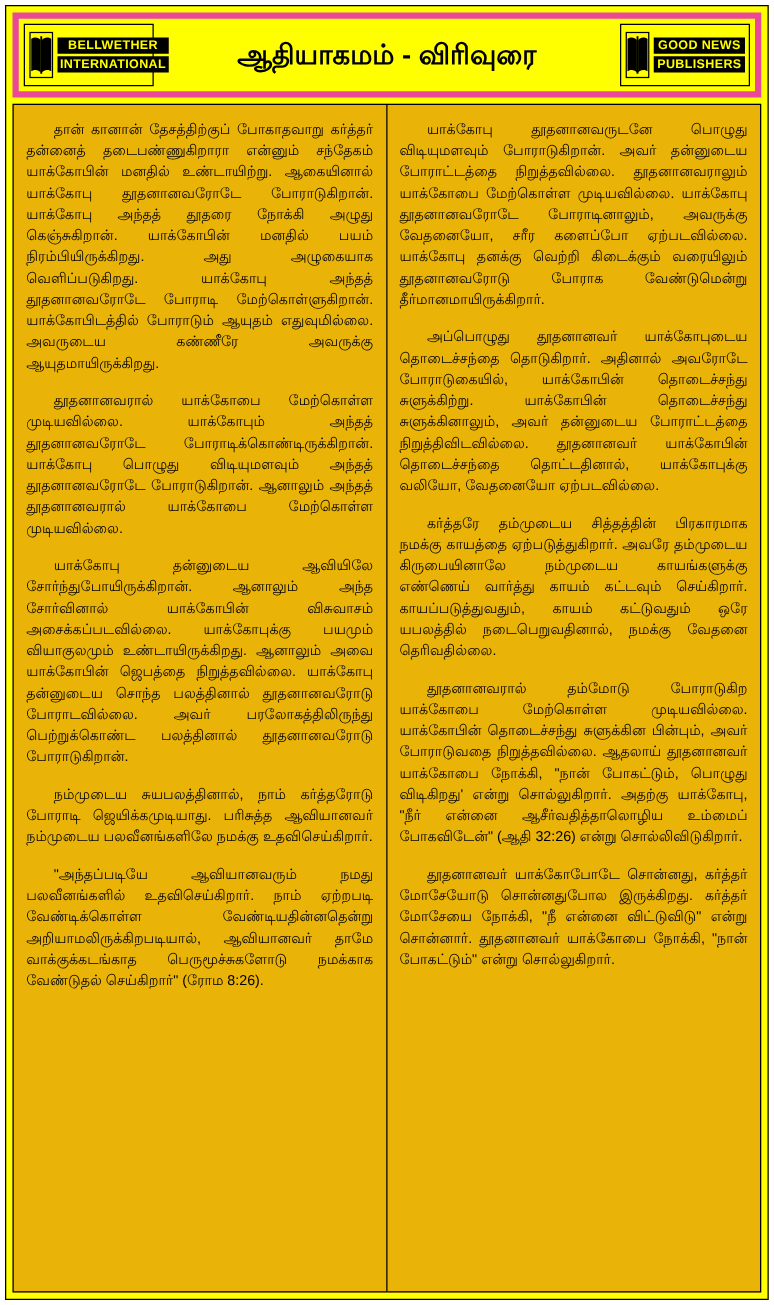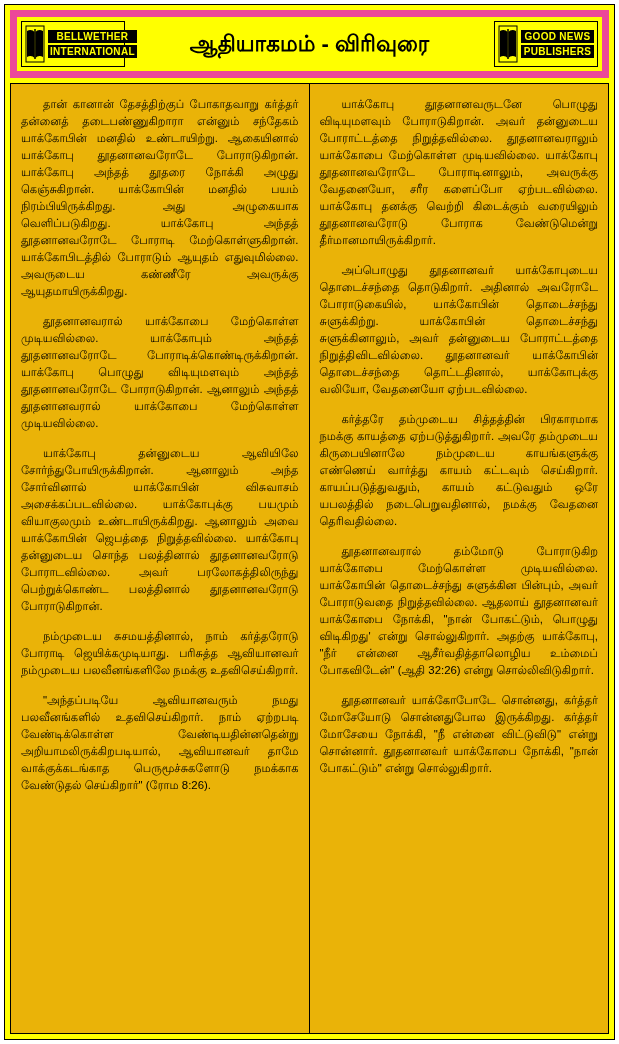--- a/index.html
+++ b/index.html
@@ -25,21 +25,21 @@
     border: 1px solid #000;
     background: #ffff00;
     display: flex;
     flex-direction: column;
     padding: 5px;
   }
   
   .header {
     display: flex;
     align-items: stretch;
-    border: 7px solid #ec4899;
+    border: 5px solid #ec4899;
     background: #ffff00;
     height: 68px;
     box-sizing: border-box;
   }
   .logo-box {
     width: 104px;
     box-sizing: border-box;
     border: 1px solid #000;
     background: #ffff00;
     margin: 4px;
@@ -174,21 +174,21 @@
       </div>
 
     </div>
 
     <div class="body-area">
 
       <div class="column col-left">
         <p class="para">தான் கானான் தேசத்திற்குப் போகாதவாறு கர்த்தர் தன்னைத் தடைபண்ணுகிறாரா என்னும் சந்தேகம் யாக்கோபின் மனதில் உண்டாயிற்று. ஆகையினால் யாக்கோபு தூதனானவரோடே போராடுகிறான். யாக்கோபு அந்தத் தூதரை நோக்கி அழுது கெஞ்சுகிறான். யாக்கோபின் மனதில் பயம் நிரம்பியிருக்கிறது. அது அழுகையாக வெளிப்படுகிறது. யாக்கோபு அந்தத் தூதனானவரோடே போராடி மேற்கொள்ளுகிறான். யாக்கோபிடத்தில் போராடும் ஆயுதம் எதுவுமில்லை. அவருடைய கண்ணீரே அவருக்கு ஆயுதமாயிருக்கிறது.</p>
         <p class="para">தூதனானவரால் யாக்கோபை மேற்கொள்ள முடியவில்லை. யாக்கோபும் அந்தத் தூதனானவரோடே போராடிக்கொண்டிருக்கிறான். யாக்கோபு பொழுது விடியுமளவும் அந்தத் தூதனானவரோடே போராடுகிறான். ஆனாலும் அந்தத் தூதனானவரால் யாக்கோபை மேற்கொள்ள முடியவில்லை.</p>
         <p class="para">யாக்கோபு தன்னுடைய ஆவியிலே சோர்ந்துபோயிருக்கிறான். ஆனாலும் அந்த சோர்வினால் யாக்கோபின் விசுவாசம் அசைக்கப்படவில்லை. யாக்கோபுக்கு பயமும் வியாகுலமும் உண்டாயிருக்கிறது. ஆனாலும் அவை யாக்கோபின் ஜெபத்தை நிறுத்தவில்லை. யாக்கோபு தன்னுடைய சொந்த பலத்தினால் தூதனானவரோடு போராடவில்லை. அவர் பரலோகத்திலிருந்து பெற்றுக்கொண்ட பலத்தினால் தூதனானவரோடு போராடுகிறான்.</p>
-        <p class="para">நம்முடைய சுசமயத்தினால், நாம் கர்த்தரோடு போராடி ஜெயிக்கமுடியாது. பரிசுத்த ஆவியானவர் நம்முடைய பலவீனங்களிலே நமக்கு உதவிசெய்கிறார்.</p>
+        <p class="para">நம்முடைய சுயபலத்தினால், நாம் கர்த்தரோடு போராடி ஜெயிக்கமுடியாது. பரிசுத்த ஆவியானவர் நம்முடைய பலவீனங்களிலே நமக்கு உதவிசெய்கிறார்.</p>
         <p class="para">"அந்தப்படியே ஆவியானவரும் நமது பலவீனங்களில் உதவிசெய்கிறார். நாம் ஏற்றபடி வேண்டிக்கொள்ள வேண்டியதின்னதென்று அறியாமலிருக்கிறபடியால், ஆவியானவர் தாமே வாக்குக்கடங்காத பெருமூச்சுகளோடு நமக்காக வேண்டுதல் செய்கிறார்" (ரோம 8:26).</p>
       </div>
 
       <div class="column col-right">
         <p class="para">யாக்கோபு தூதனானவருடனே பொழுது விடியுமளவும் போராடுகிறான். அவர் தன்னுடைய போராட்டத்தை நிறுத்தவில்லை. தூதனானவராலும் யாக்கோபை மேற்கொள்ள முடியவில்லை. யாக்கோபு தூதனானவரோடே போராடினாலும், அவருக்கு வேதனையோ, சரீர களைப்போ ஏற்படவில்லை. யாக்கோபு தனக்கு வெற்றி கிடைக்கும் வரையிலும் தூதனானவரோடு போராக வேண்டுமென்று தீர்மானமாயிருக்கிறார்.</p>
         <p class="para">அப்பொழுது தூதனானவர் யாக்கோபுடைய தொடைச்சந்தை தொடுகிறார். அதினால் அவரோடே போராடுகையில், யாக்கோபின் தொடைச்சந்து சுளுக்கிற்று. யாக்கோபின் தொடைச்சந்து சுளுக்கினாலும், அவர் தன்னுடைய போராட்டத்தை நிறுத்திவிடவில்லை. தூதனானவர் யாக்கோபின் தொடைச்சந்தை தொட்டதினால், யாக்கோபுக்கு வலியோ, வேதனையோ ஏற்படவில்லை.</p>
         <p class="para">கர்த்தரே தம்முடைய சித்தத்தின் பிரகாரமாக நமக்கு காயத்தை ஏற்படுத்துகிறார். அவரே தம்முடைய கிருபையினாலே நம்முடைய காயங்களுக்கு எண்ணெய் வார்த்து காயம் கட்டவும் செய்கிறார். காயப்படுத்துவதும், காயம் கட்டுவதும் ஒரே யபலத்தில் நடைபெறுவதினால், நமக்கு வேதனை தெரிவதில்லை.</p>
         <p class="para">தூதனானவரால் தம்மோடு போராடுகிற யாக்கோபை மேற்கொள்ள முடியவில்லை. யாக்கோபின் தொடைச்சந்து சுளுக்கின பின்பும், அவர் போராடுவதை நிறுத்தவில்லை. ஆதலாய் தூதனானவர் யாக்கோபை நோக்கி, "நான் போகட்டும், பொழுது விடிகிறது' என்று சொல்லுகிறார். அதற்கு யாக்கோபு, "நீர் என்னை ஆசீர்வதித்தாலொழிய உம்மைப் போகவிடேன்" (ஆதி 32:26) என்று சொல்லிவிடுகிறார்.</p>
         <p class="para">தூதனானவர் யாக்கோபோடே சொன்னது, கர்த்தர் மோசேயோடு சொன்னதுபோல இருக்கிறது. கர்த்தர் மோசேயை நோக்கி, "நீ என்னை விட்டுவிடு" என்று சொன்னார். தூதனானவர் யாக்கோபை நோக்கி, "நான் போகட்டும்" என்று சொல்லுகிறார்.</p>
       </div>

